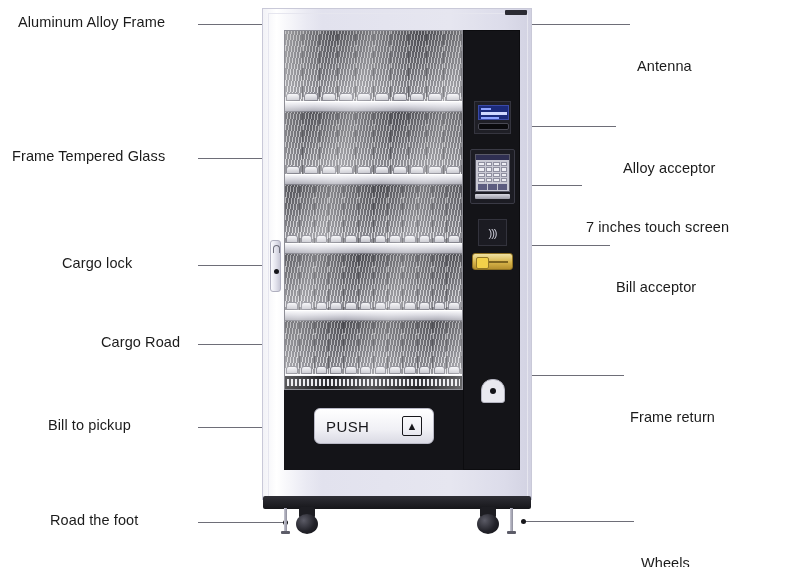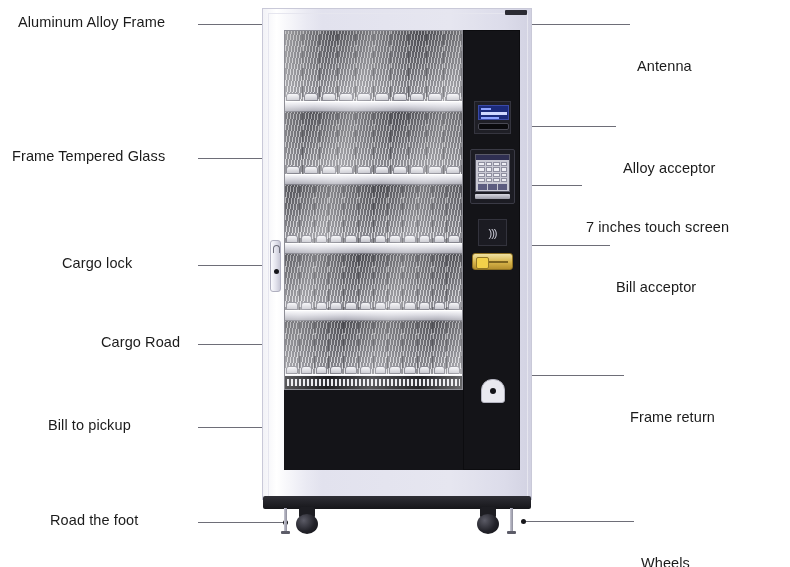--- a/index.html
+++ b/index.html
@@ -673,20 +673,24 @@
     <div class="card-reader">
       <div class="nfc">)))</div>
     </div>
 
     <div class="coin-acceptor"></div>
 
     <div class="coin-return"></div>
   </div>
 
   <div class="lower-panel"></div>
+  <div class="push-flap">
+    <span class="push-text">PUSH</span>
+    <span class="push-icon">▲</span>
+  </div>
 
   <div class="base-bar"></div>
 
   <div class="foot" style="left:22px;"></div>
   <div class="foot" style="left:248px;"></div>
 
   <div class="wheel" style="left:33px;">
     <div class="yoke"></div>
     <div class="tyre"></div>
   </div>

